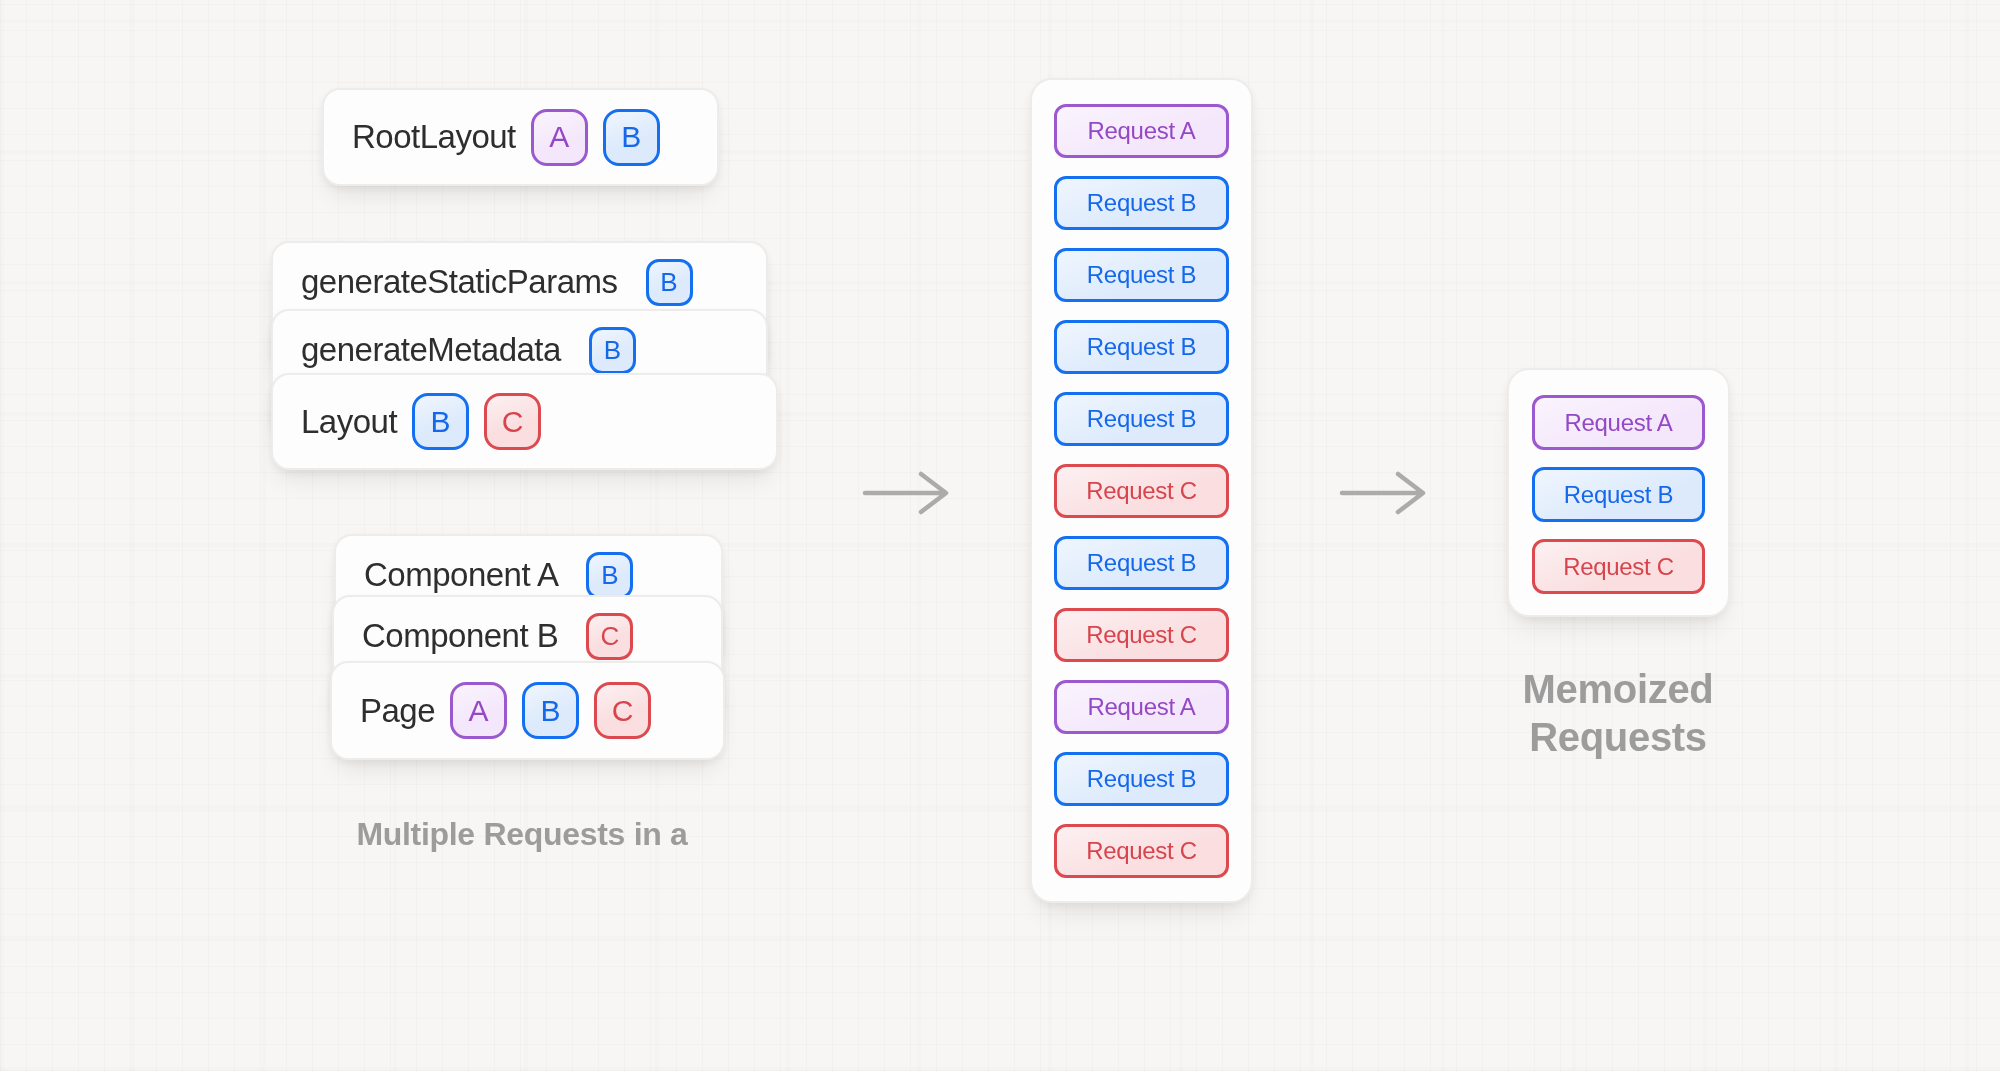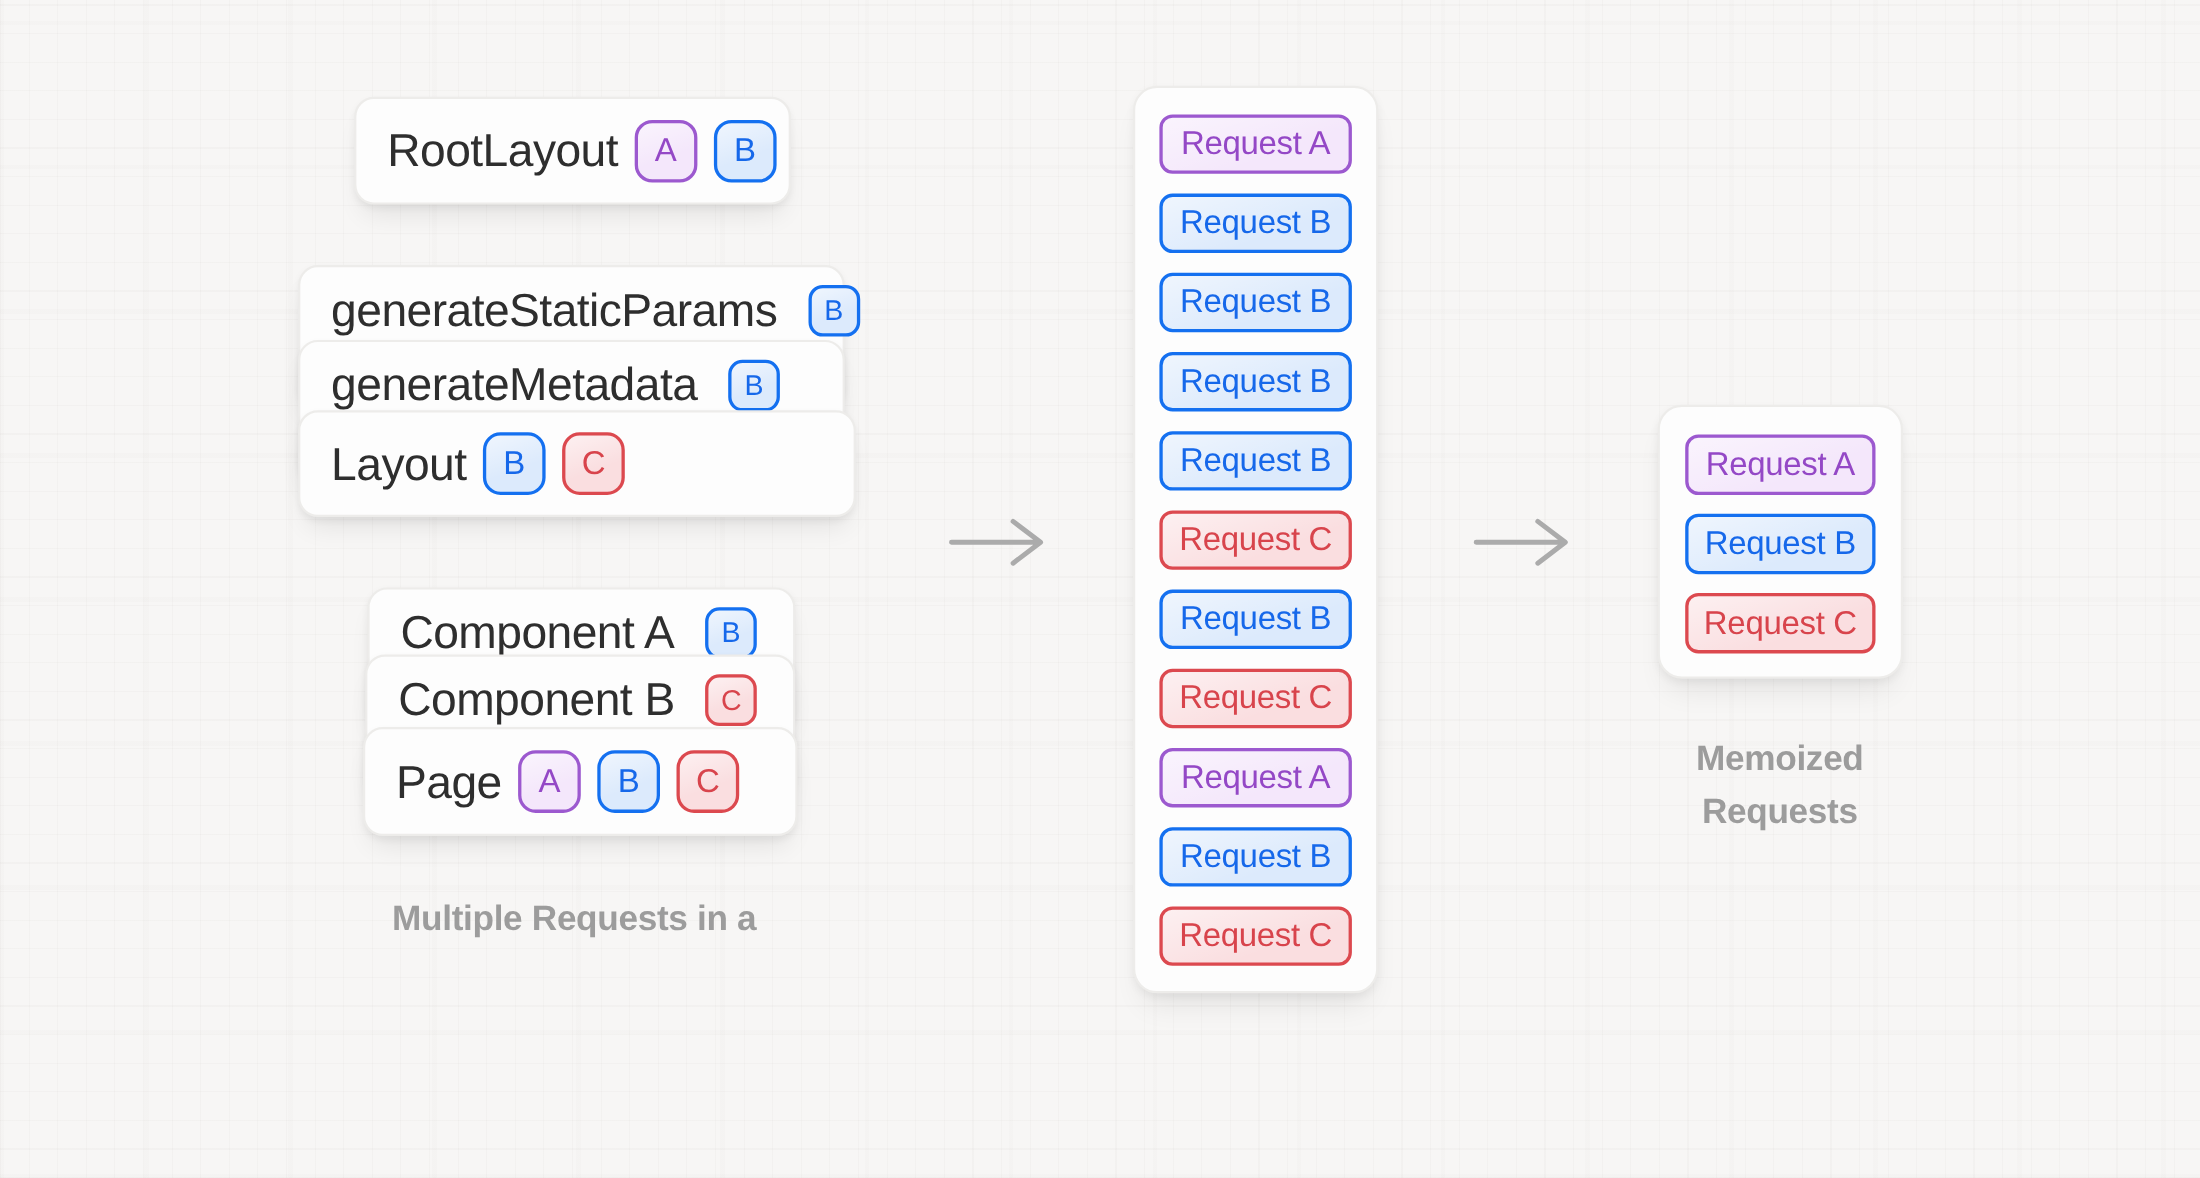--- a/index.html
+++ b/index.html
@@ -22,21 +22,21 @@
     border:2px solid var(--card-border,#edecea);
     border-radius:18px;
     box-shadow:0 16px 24px -8px rgba(0,0,0,.09), 0 3px 7px rgba(0,0,0,.05);
     display:flex;align-items:center;
     padding:0 24px 0 28px;
   }
   .card .row{display:flex;align-items:center;gap:15px;height:57px;}
   .stack-back{align-items:flex-start;padding-top:13px;}
   .stack-back .row{height:52px;gap:28px;}
   .card-label{
-    font-size:42px;color:var(--label,#2e2e2e);
+    font-size:33px;color:var(--label,#2e2e2e);
     letter-spacing:-.5px;white-space:nowrap;
   }
 
   .root-card{left:322px;top:88px;width:397px;height:98px;}
   .s1-1{left:271px;top:241px;width:497px;height:128px;z-index:1;}
   .s1-2{left:271px;top:309px;width:497px;height:128px;z-index:2;}
   .s1-3{left:271px;top:373px;width:507px;height:97px;z-index:3;}
   .s2-1{left:334px;top:534px;width:389px;height:128px;z-index:1;}
   .s2-2{left:332px;top:595px;width:391px;height:128px;z-index:2;}
   .s2-3{left:330px;top:661px;width:395px;height:99px;z-index:3;}
@@ -62,30 +62,30 @@
     border-radius:22px;
     box-shadow:0 18px 28px -10px rgba(0,0,0,.09), 0 3px 8px rgba(0,0,0,.05);
     display:flex;flex-direction:column;align-items:center;
   }
   .panel-all {left:1030px;top:78px; width:223px;height:825px;padding-top:24px;gap:18px;}
   .panel-memo{left:1507px;top:368px;width:223px;height:249px;padding-top:25px;gap:17px;}
   .req{
     width:175px;height:54px;box-sizing:border-box;flex:0 0 auto;
     border-width:3px;border-style:solid;border-radius:12px;
     display:flex;align-items:center;justify-content:center;
-    font-size:30px;letter-spacing:-.3px;white-space:nowrap;
+    font-size:24px;letter-spacing:-.3px;white-space:nowrap;
     background-image:linear-gradient(160deg, rgba(255,255,255,.55), rgba(255,255,255,0) 65%);
   }
   .panel-memo .req{width:173px;height:55px;}
 
   
   .caption{
     position:absolute;text-align:center;
     font-weight:700;color:var(--caption,#9c9c9c);
-    font-size:32px;line-height:48px;letter-spacing:-.3px;
+    font-size:40px;line-height:48px;letter-spacing:-.3px;
   }
   .caption-left{left:302px;top:810px;width:440px;font-size:32px;}
   .caption-all {left:1016px;top:959px;width:250px;line-height:42px;}
   .caption-memo{left:1493px;top:665px;width:250px;}
 
   
   .arrow{position:absolute;}
   .arrow path{fill:none;stroke:var(--arrow,#ababab);stroke-width:4.5;stroke-linecap:round;stroke-linejoin:round;}
   .arrow-1{left:862px;top:470px;}
   .arrow-2{left:1339px;top:470px;}

